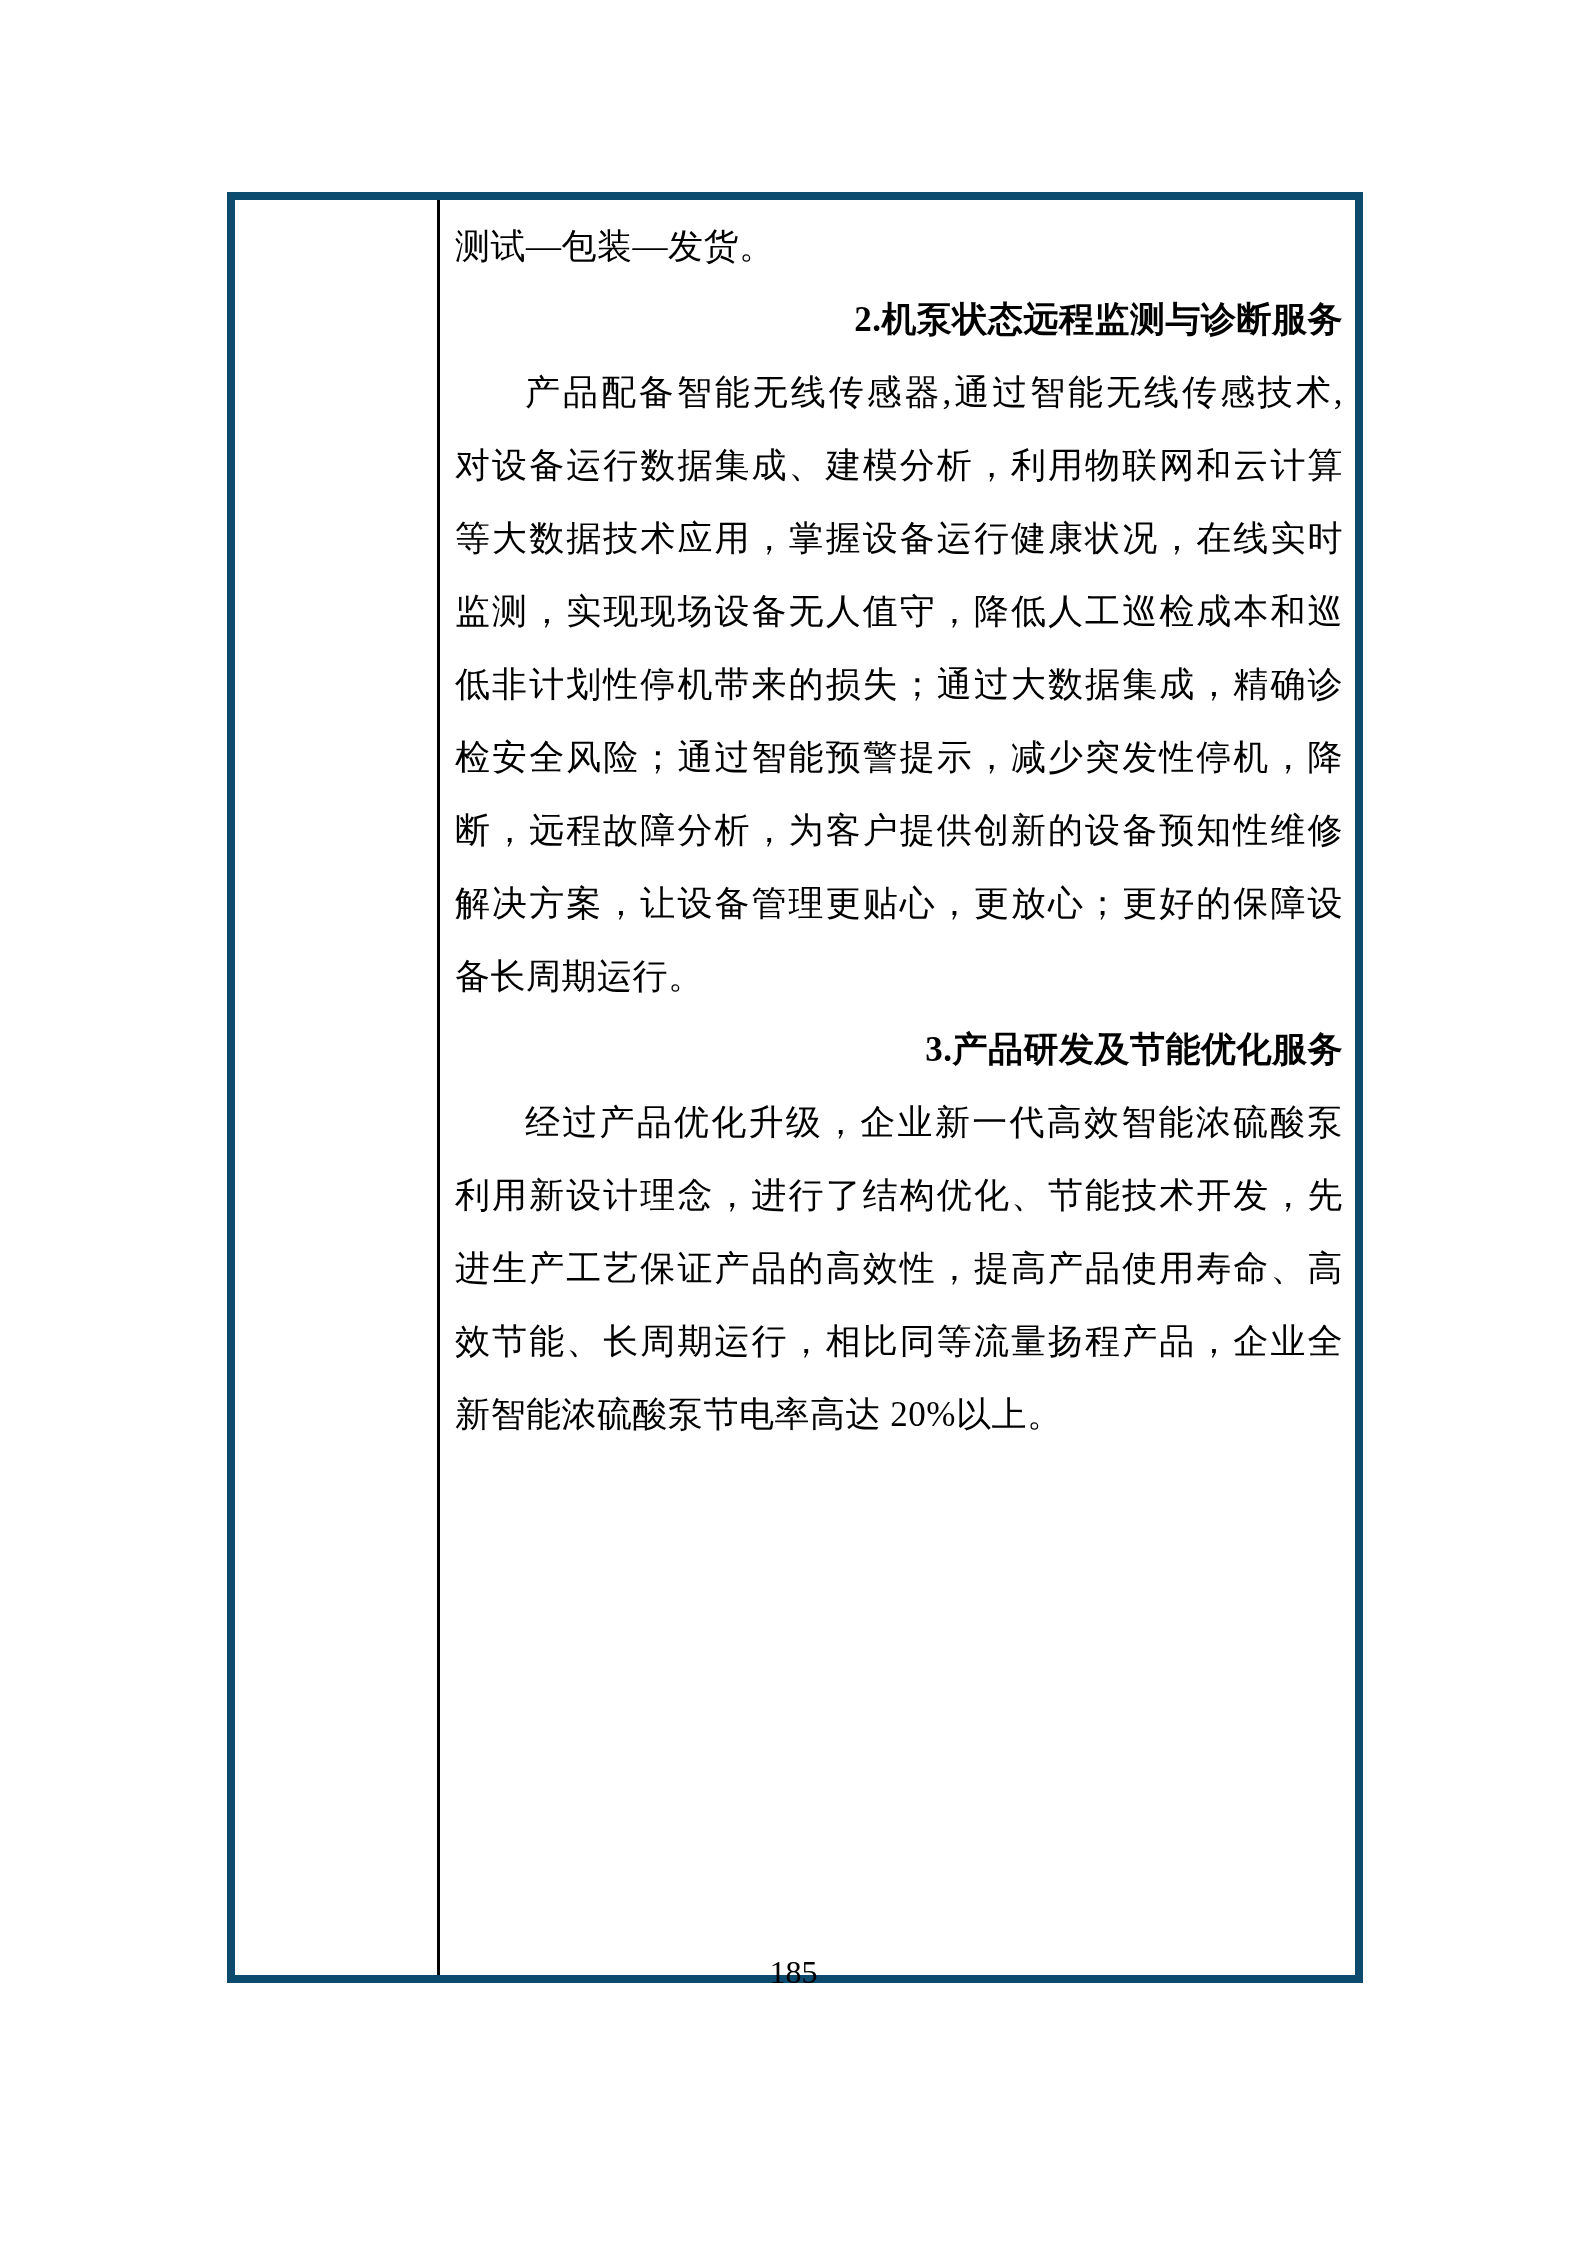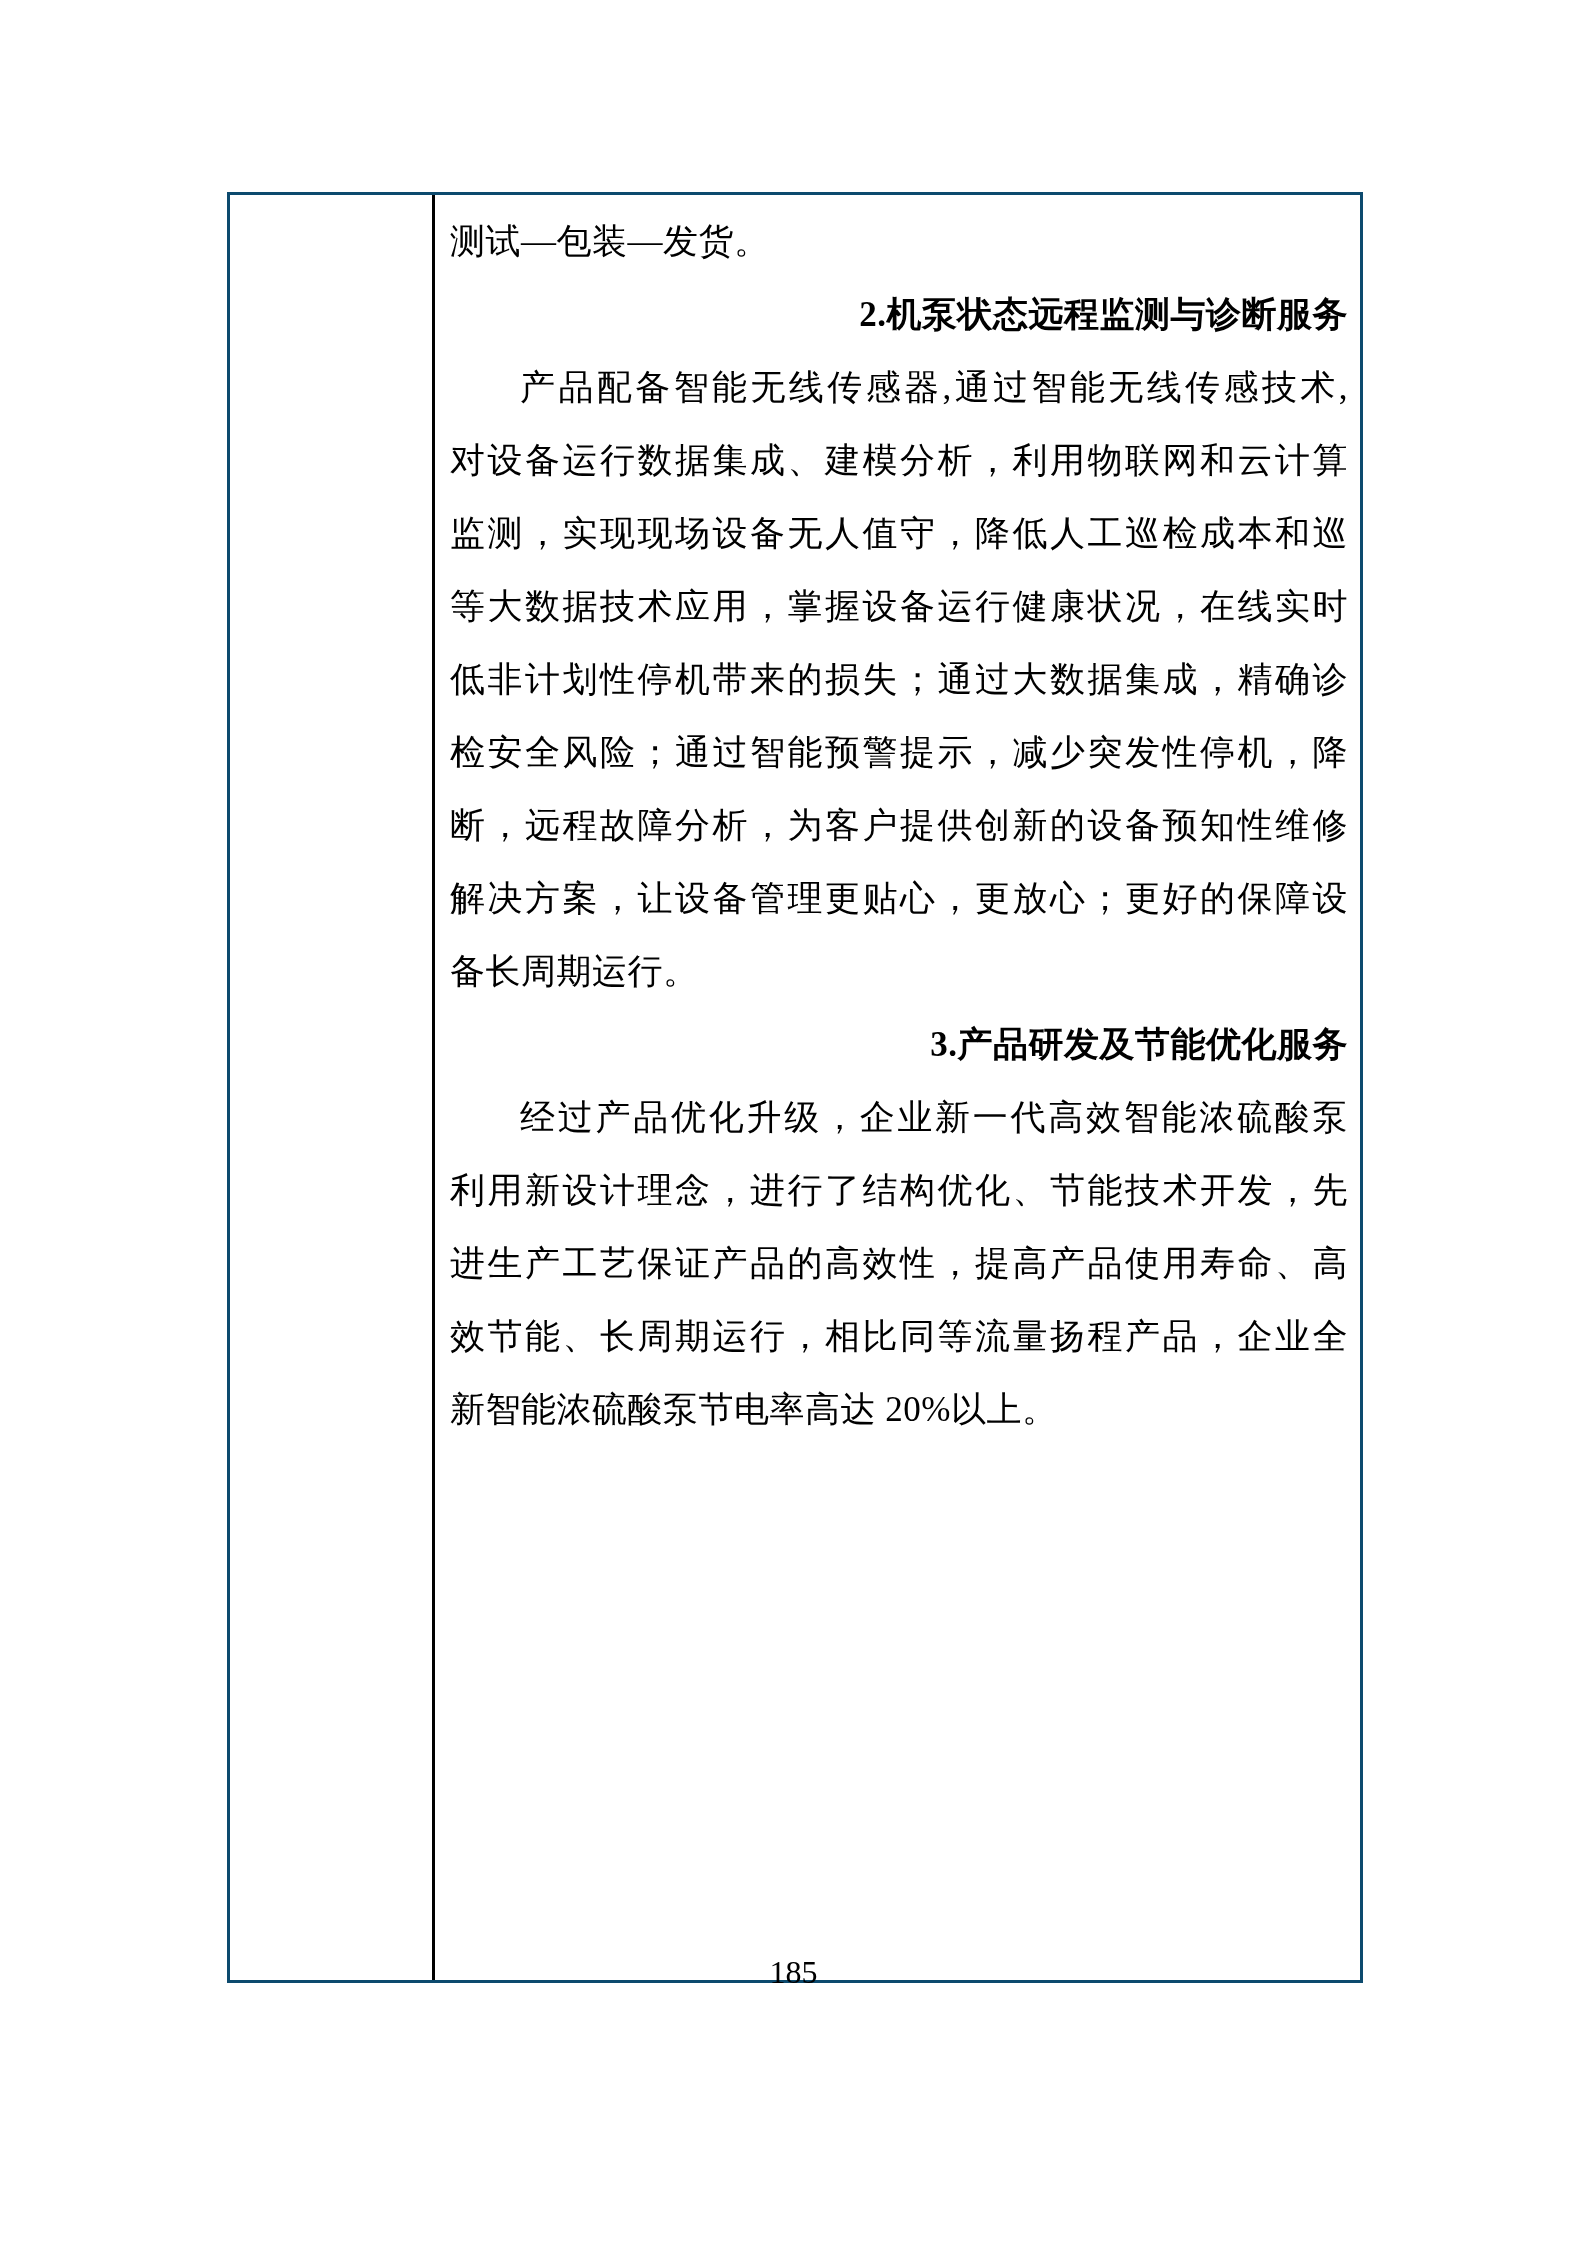--- a/index.html
+++ b/index.html
@@ -14,21 +14,21 @@
     font-family: "Liberation Serif", "DejaVu Serif", serif;
     color: #000000;
   }
   .doc-table {
     position: absolute;
     left: 227px;
     top: 192px;
     width: 1136px;
     height: 1791px;
     box-sizing: border-box;
-    border: 3px solid #0c4a6e;
+    border: 8px solid #0c4a6e;
     display: flex;
     background: #ffffff;
   }
   .cell-left {
     width: 205px;
     flex: 0 0 205px;
     border-right: 3px solid #000000;
     box-sizing: border-box;
   }
   .cell-right {
@@ -75,22 +75,22 @@
     <div id="text-container">
         <div class="body">
           <div class="line">测试—包装—发货。</div>
         </div>
         <div class="heading">
           <div class="line indent">2.机泵状态远程监测与诊断服务</div>
         </div>
         <div class="body">
           <div class="line indent fill">产品配备智能无线传感器,通过智能无线传感技术,</div>
           <div class="line fill">对设备运行数据集成、建模分析，利用物联网和云计算</div>
+          <div class="line fill">等大数据技术应用，掌握设备运行健康状况，在线实时</div>
           <div class="line fill">监测，实现现场设备无人值守，降低人工巡检成本和巡</div>
-          <div class="line fill">等大数据技术应用，掌握设备运行健康状况，在线实时</div>
           <div class="line fill">低非计划性停机带来的损失；通过大数据集成，精确诊</div>
           <div class="line fill">检安全风险；通过智能预警提示，减少突发性停机，降</div>
           <div class="line fill">断，远程故障分析，为客户提供创新的设备预知性维修</div>
           <div class="line fill">解决方案，让设备管理更贴心，更放心；更好的保障设</div>
           <div class="line">备长周期运行。</div>
         </div>
         <div class="heading">
           <div class="line indent">3.产品研发及节能优化服务</div>
         </div>
         <div class="body">

